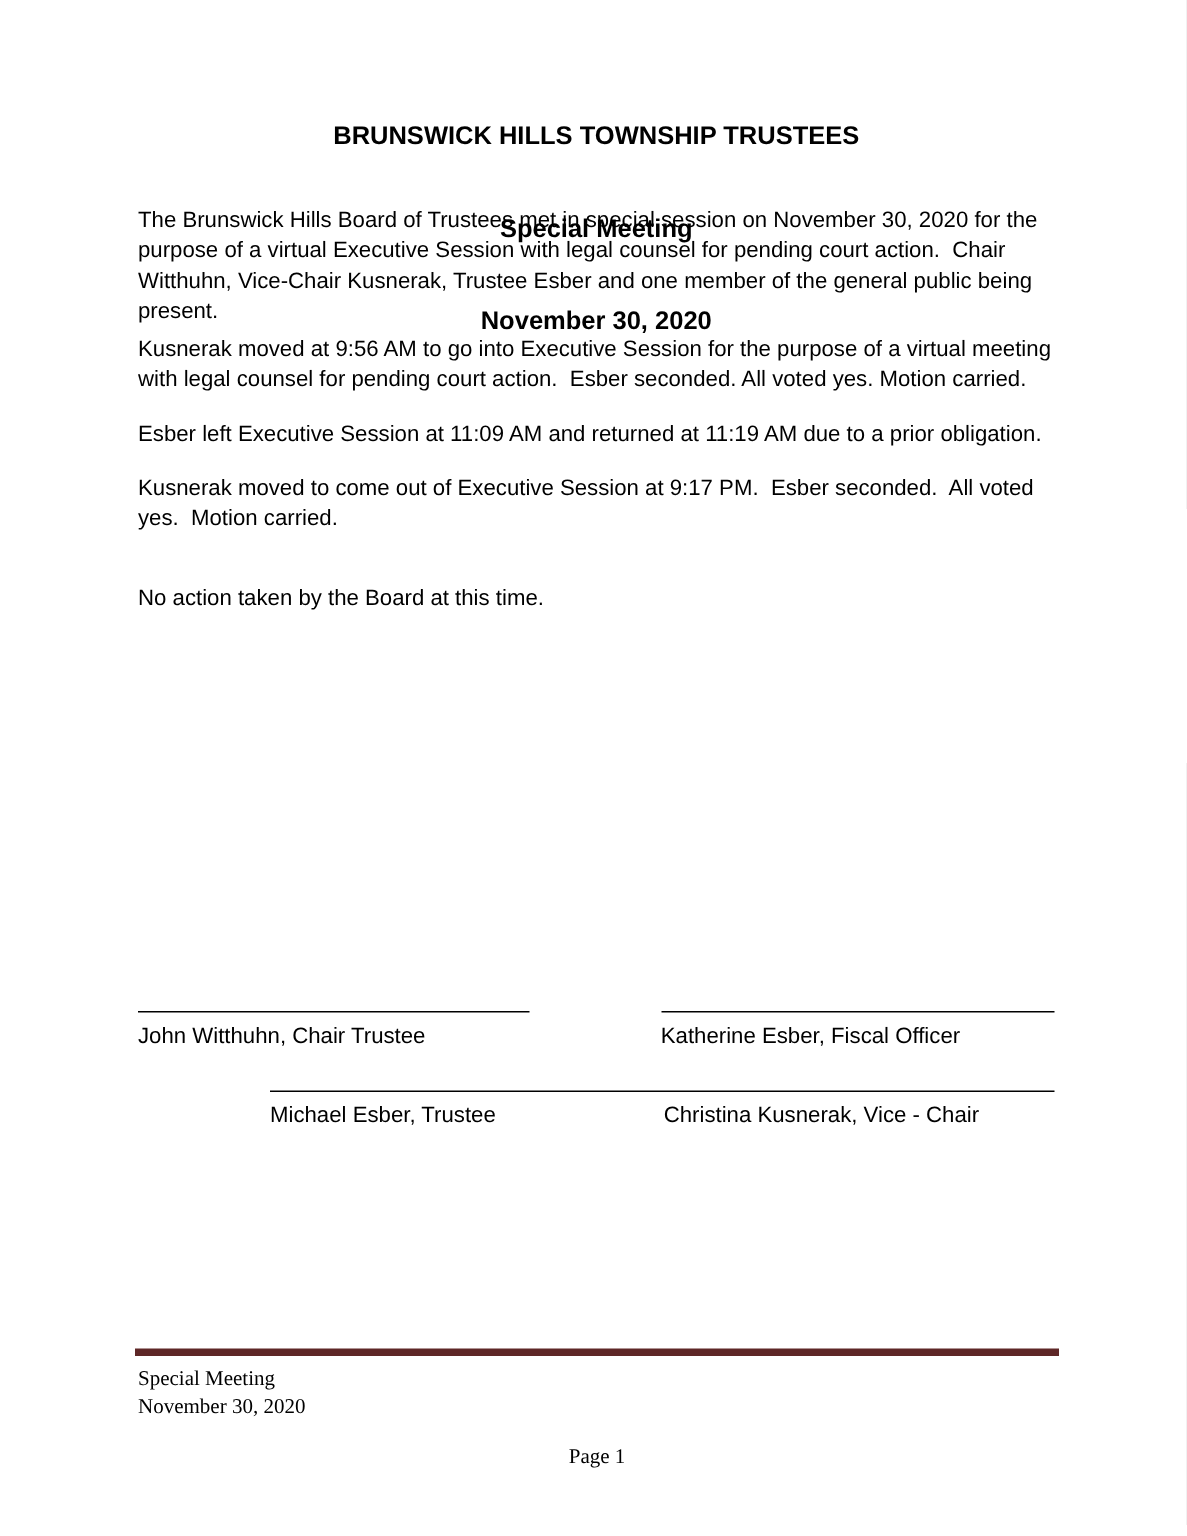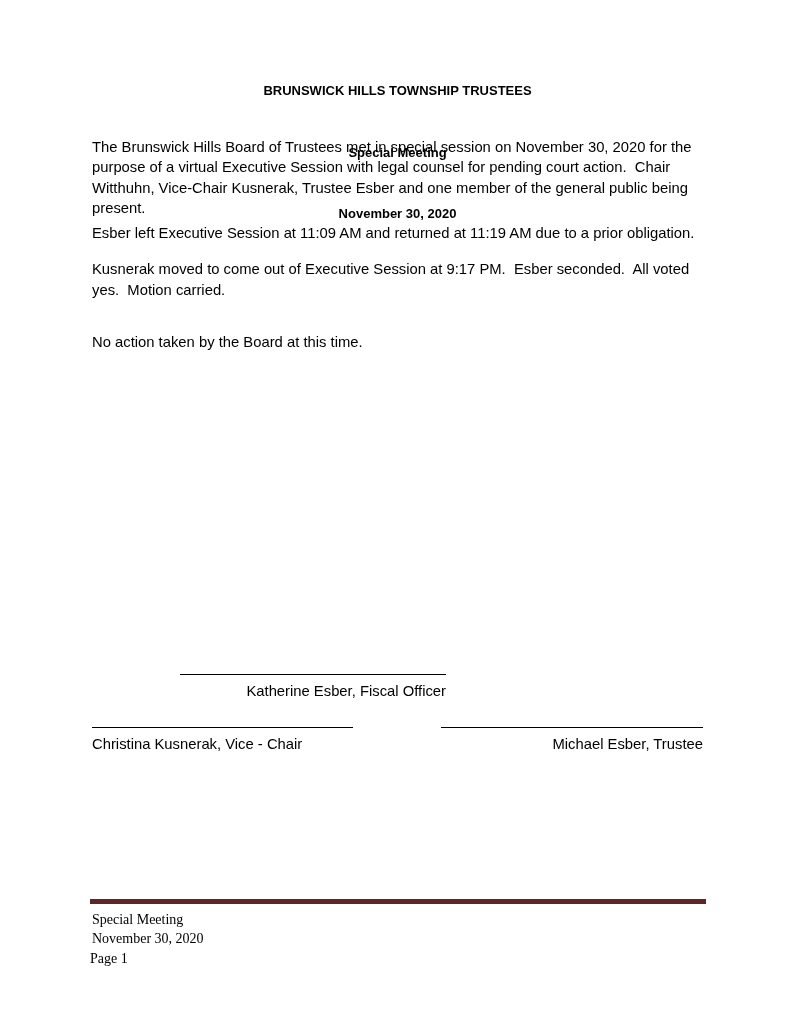--- a/index.html
+++ b/index.html
@@ -17,21 +17,21 @@
     color: #000000;
     font-family: "Liberation Sans", sans-serif;
   }
   .doc-header {
     position: absolute;
     left: 92px;
     top: 40px;
     width: 611px;
     text-align: center;
     font-weight: 700;
-    font-size: 13px;
+    font-size: 17px;
     line-height: 20.5px;
     white-space: pre-wrap;
   }
   .doc-body {
     position: absolute;
     left: 92px;
     top: 137px;
     width: 613px;
     font-size: 14.8px;
     line-height: 20.3px;
@@ -57,21 +57,20 @@
   .sig-row {
     display: flex;
     margin-bottom: 26px;
   }
   .sig-col {
     width: 264px;
   }
   .sig-col.right {
     margin-left: 88px;
     width: 266px;
-    text-align: right;
   }
   .sig-rule {
     border-top: 1px solid #000000;
     height: 0;
   }
   .sig-name {
     padding-top: 6px;
     line-height: 20px;
     white-space: pre-wrap;
   }
@@ -85,58 +84,63 @@
   }
   .footer-rule {
     height: 5px;
     margin-bottom: 6px;
   }
   .footer-line {
     line-height: 19px;
     padding-left: 2px;
   }
   .page-number {
-    text-align: left;
+    text-align: center;
     line-height: 19px;
-    margin-top: 1px;
+    margin-top: 14px;
   }
 </style>
 </head>
 <body>
 
 <div class="page">
 
   <div class="doc-header">
     <div>BRUNSWICK HILLS TOWNSHIP TRUSTEES</div>
     <div>Special Meeting</div>
     <div>November 30, 2020</div>
   </div>
 
   <div class="doc-body">
     <p>The Brunswick Hills Board of Trustees met in special session on November 30, 2020 for the purpose of a virtual Executive Session with legal counsel for pending court action.  Chair Witthuhn, Vice-Chair Kusnerak, Trustee Esber and one member of the general public being present.</p>
+    <p class="blank-after">Kusnerak moved at 9:56 AM to go into Executive Session for the purpose of a virtual meeting with legal counsel for pending court action.  Esber seconded. All voted yes. Motion carried.</p>
     <p class="blank-after">Esber left Executive Session at 11:09 AM and returned at 11:19 AM due to a prior obligation.</p>
     <p class="blank-after">Kusnerak moved to come out of Executive Session at 9:17 PM.  Esber seconded.  All voted yes.  Motion carried.</p>
     <p class="blank-after-lg">No action taken by the Board at this time.</p>
   </div>
 
   <div class="signatures">
     <div class="sig-row">
+      <div class="sig-col">
+        <div class="sig-rule"></div>
+        <div class="sig-name">John Witthuhn, Chair Trustee</div>
+      </div>
       <div class="sig-col right">
         <div class="sig-rule"></div>
         <div class="sig-name">Katherine Esber, Fiscal Officer</div>
       </div>
     </div>
     <div class="sig-row">
+      <div class="sig-col right">
+        <div class="sig-rule"></div>
+        <div class="sig-name">Michael Esber, Trustee</div>
+      </div>
       <div class="sig-col">
         <div class="sig-rule"></div>
         <div class="sig-name">Christina Kusnerak, Vice - Chair</div>
-      </div>
-      <div class="sig-col right">
-        <div class="sig-rule"></div>
-        <div class="sig-name">Michael Esber, Trustee</div>
       </div>
     </div>
   </div>
 
   <div class="doc-footer">
     <div class="footer-rule" style="background-color: rgb(94, 39, 39);"></div>
     <div class="footer-line">Special Meeting</div>
     <div class="footer-line">November 30, 2020</div>
     <div class="page-number">Page 1</div>
   </div>

